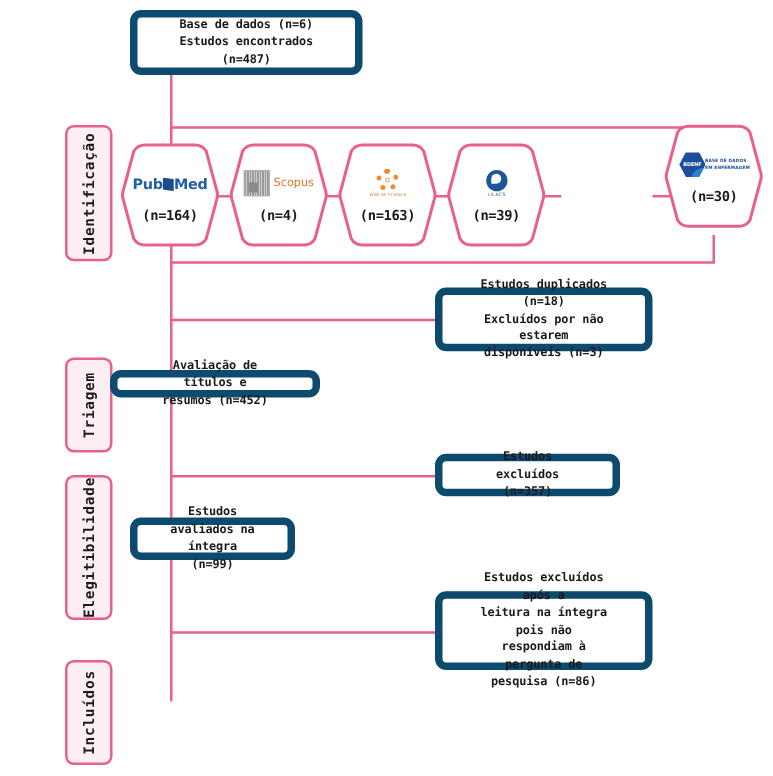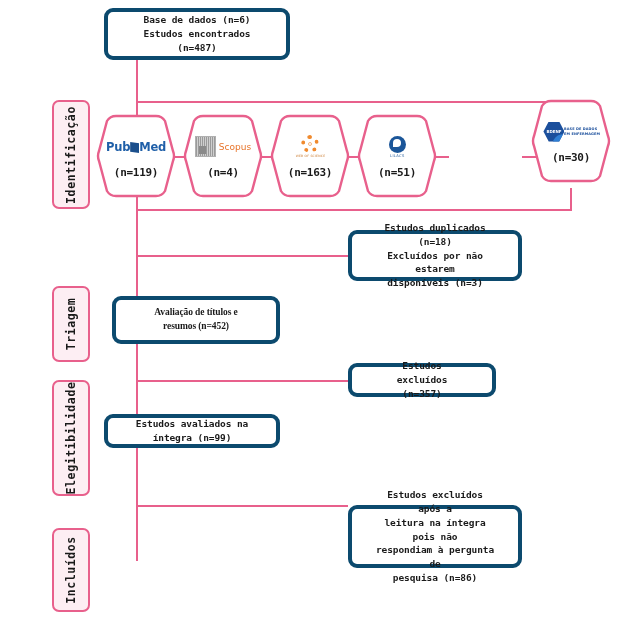--- a/index.html
+++ b/index.html
@@ -45,21 +45,21 @@
     white-space: nowrap;
     font-size: 11.5px;
     letter-spacing: 0.6px;
     color: #1a1a1a;
     font-weight: bold;
   }
 
   
   .box {
     position: absolute;
-    border: 4px solid #0c4a6e;
+    border: 6px solid #0c4a6e;
     border-radius: 9px;
     background: #ffffff;
     display: flex;
     align-items: center;
     justify-content: center;
     text-align: center;
     z-index: 4;
     box-sizing: border-box;
     padding: 4px 24px;
   }
@@ -330,21 +330,21 @@
       <path d="M20 3 L60 3 Q66 3 69 8 L77 38 Q79 43 77 48 L69 78 Q66 83 60 83 L20 83 Q14 83 11 78 L3 48 Q1 43 3 38 L11 8 Q14 3 20 3 Z" fill="#ffffff" stroke="#e8608c" stroke-width="2.4"></path>
     </svg>
     <div class="hex-inner">
       <div class="logo">
         <div class="pubmed-wrap">
           <span>Pub</span>
           <span class="pubmed-book"></span>
           <span>Med</span>
         </div>
       </div>
-      <div class="count">(n=119)</div>
+      <div class="count">(n=164)</div>
     </div>
   </div>
 
   <div class="hex" style="left:183px; top:113px;">
     <svg viewBox="0 0 80 86">
       <path d="M20 3 L60 3 Q66 3 69 8 L77 38 Q79 43 77 48 L69 78 Q66 83 60 83 L20 83 Q14 83 11 78 L3 48 Q1 43 3 38 L11 8 Q14 3 20 3 Z" fill="#ffffff" stroke="#e8608c" stroke-width="2.4"></path>
     </svg>
     <div class="hex-inner">
       <div class="logo">
         <div class="scopus-wrap">
@@ -375,21 +375,21 @@
     <svg viewBox="0 0 80 86">
       <path d="M20 3 L60 3 Q66 3 69 8 L77 38 Q79 43 77 48 L69 78 Q66 83 60 83 L20 83 Q14 83 11 78 L3 48 Q1 43 3 38 L11 8 Q14 3 20 3 Z" fill="#ffffff" stroke="#e8608c" stroke-width="2.4"></path>
     </svg>
     <div class="hex-inner">
       <div class="logo">
         <div class="lilacs-wrap">
           <span class="lilacs-mark"></span>
           <span class="lilacs-txt">LILACS</span>
         </div>
       </div>
-      <div class="count">(n=51)</div>
+      <div class="count">(n=39)</div>
     </div>
   </div>
 
 
   <div class="hex" style="left:531px; top:98px;">
     <svg viewBox="0 0 80 86">
       <path d="M20 3 L60 3 Q66 3 69 8 L77 38 Q79 43 77 48 L69 78 Q66 83 60 83 L20 83 Q14 83 11 78 L3 48 Q1 43 3 38 L11 8 Q14 3 20 3 Z" fill="#ffffff" stroke="#e8608c" stroke-width="2.4"></path>
     </svg>
     <div class="hex-inner">
       <div class="logo">
@@ -415,31 +415,31 @@
     <div class="txt">Estudos duplicados (n=18)
 Excluídos por não estarem
 disponíveis (n=3)</div>
   </div>
 
   <div class="box" style="left:348px; top:363px; width:148px; height:34px;">
     <div class="txt">Estudos excluídos
 (n=357)</div>
   </div>
 
-  <div class="box" style="left:348px; top:473px; width:174px; height:63px;margin-top:32px;">
+  <div class="box" style="left:348px; top:473px; width:174px; height:63px;">
     <div class="txt">Estudos excluídos após a
 leitura na íntegra pois não
 respondiam à pergunta de
 pesquisa (n=86)</div>
   </div>
 
-  <div class="box" style="left:112px; top:296px; width:168px; height:48px;font-family:Liberation Serif, serif;">
+  <div class="box" style="left:88px; top:296px; width:168px; height:22px;">
     <div class="txt">Avaliação de títulos e
 resumos (n=452)</div>
   </div>
 
-  <div class="box" style="left:104px; top:414px; width:176px; height:34px;align-items:center;">
+  <div class="box" style="left:104px; top:414px; width:132px; height:34px;align-items:center;">
     <div class="txt">Estudos avaliados na
 íntegra (n=99)</div>
   </div>
 
 
 </div>
 
 </body></html>

